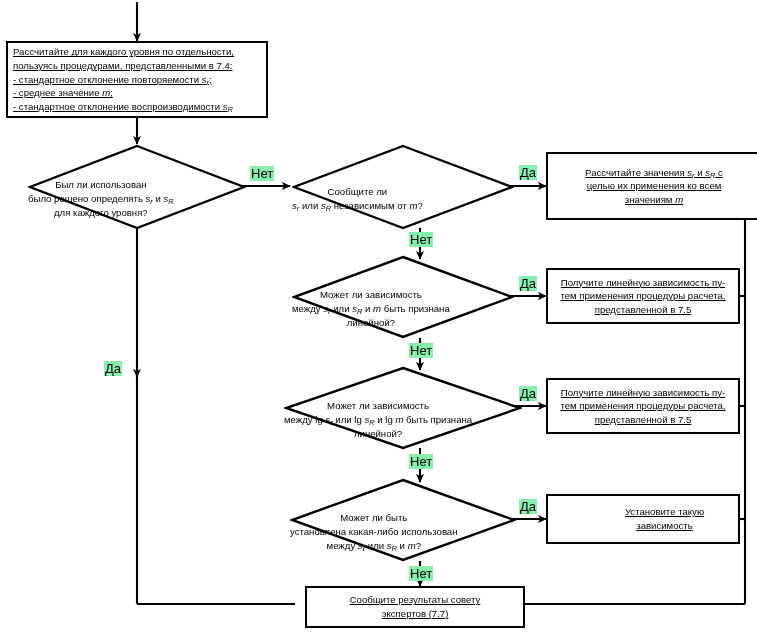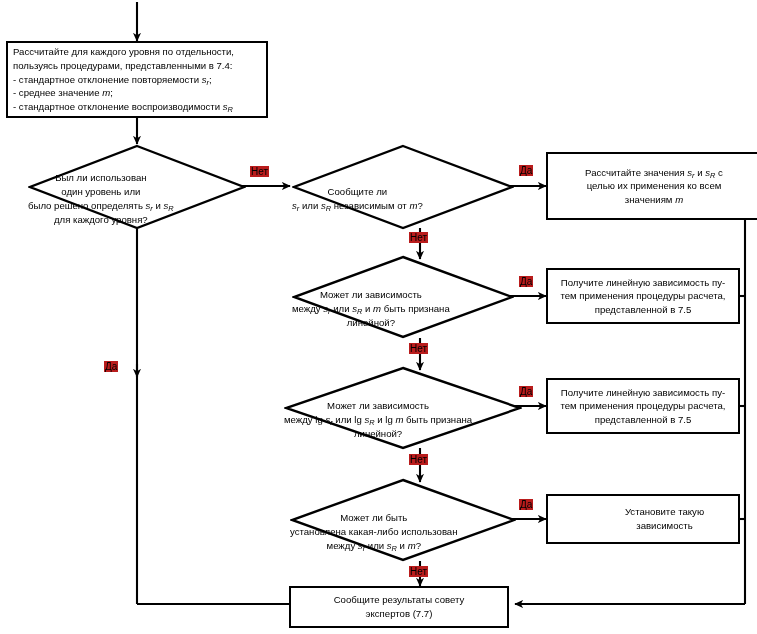--- a/index.html
+++ b/index.html
@@ -23,20 +23,21 @@
     height: 634px;
   }
   .node {
     position: absolute;
     box-sizing: border-box;
     display: flex;
     align-items: center;
     justify-content: center;
     text-align: center;
     z-index: 3;
+    text-decoration: underline;
   }
   .procbox {
     border: 2px solid #000;
     background: #fff;
     font-size: 9.6px;
     line-height: 1.42;
     color: #000;
   }
   .procbox .inner {
     padding: 2px 5px;
@@ -58,25 +59,25 @@
     display: flex;
     align-items: center;
     text-align: center;
     font-size: 9.6px;
     line-height: 1.45;
     color: #000;
     pointer-events: none;
   }
   .edge-label {
     position: absolute;
-    font-size: 10px;
+    font-size: 13px;
     color: #000;
     z-index: 4;
     white-space: nowrap;
-    background: #b91c1c;
+    background: #86efac;
     padding: 0 1px;
   }
   i.v {
     font-style: italic;
   }
   sub {
     font-size: 7.4px;
     vertical-align: baseline;
     position: relative;
     top: 2.2px;
@@ -148,21 +149,20 @@
     </div>
   </div>
 
   <div class="diamond-wrap" style="left:28px; top:144px; width:218px; height:86px;">
     <svg width="218" height="86" viewBox="0 0 218 86">
       <polygon points="109,2 216,43 109,84 2,43" fill="#fff" stroke="#000" stroke-width="2.4"></polygon>
     </svg>
     <div class="label">
       <div>
         <div>Был ли использован</div>
-        <div>один уровень или</div>
         <div>было решено определять <i class="v">s<sub>r</sub></i> и <i class="v">s<sub>R</sub></i></div>
         <div>для каждого уровня?</div>
       </div>
     </div>
   </div>
 
   <div class="diamond-wrap" style="left:292px; top:144px; width:222px; height:86px;">
     <svg width="222" height="86" viewBox="0 0 222 86">
       <polygon points="111,2 220,43 111,84 2,43" fill="#fff" stroke="#000" stroke-width="2.4"></polygon>
     </svg>
@@ -236,21 +236,21 @@
       <div>представленной в 7.5</div>
     </div>
   </div>
 
   <div class="node procbox" style="left:546px; top:494px; width:194px; height:50px;padding-left:43px;">
     <div class="inner">
       <div>Установите такую зависимость</div>
     </div>
   </div>
 
-  <div class="node procbox" style="left:289px; top:586px; width:220px; height:42px;">
+  <div class="node procbox" style="left:305px; top:586px; width:220px; height:42px;">
     <div class="inner">
       <div>Сообщите результаты совету</div>
       <div>экспертов (7.7)</div>
     </div>
   </div>
 
   <div class="edge-label" style="left:250px; top:166px;">Нет</div>
   <div class="edge-label" style="left:104px; top:361px;">Да</div>
 
   <div class="edge-label" style="left:519px; top:165px;">Да</div>

